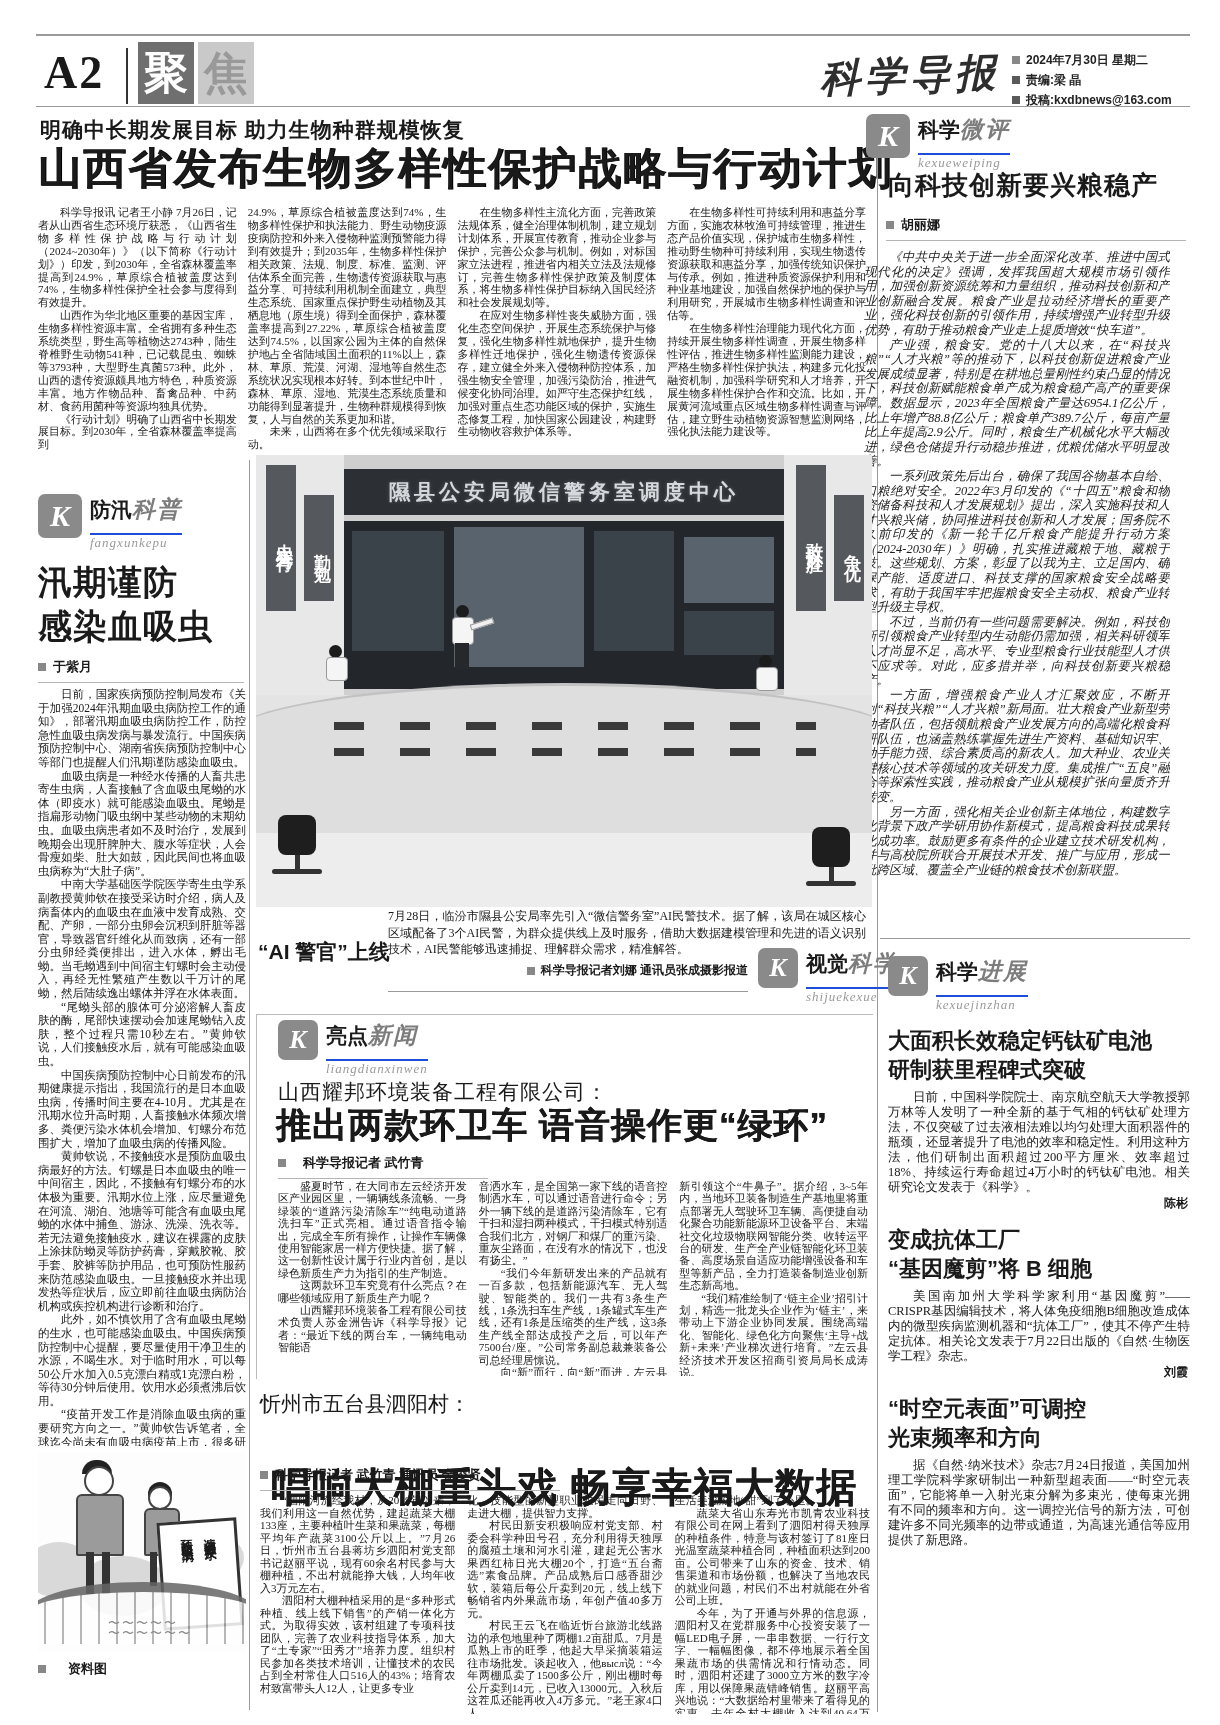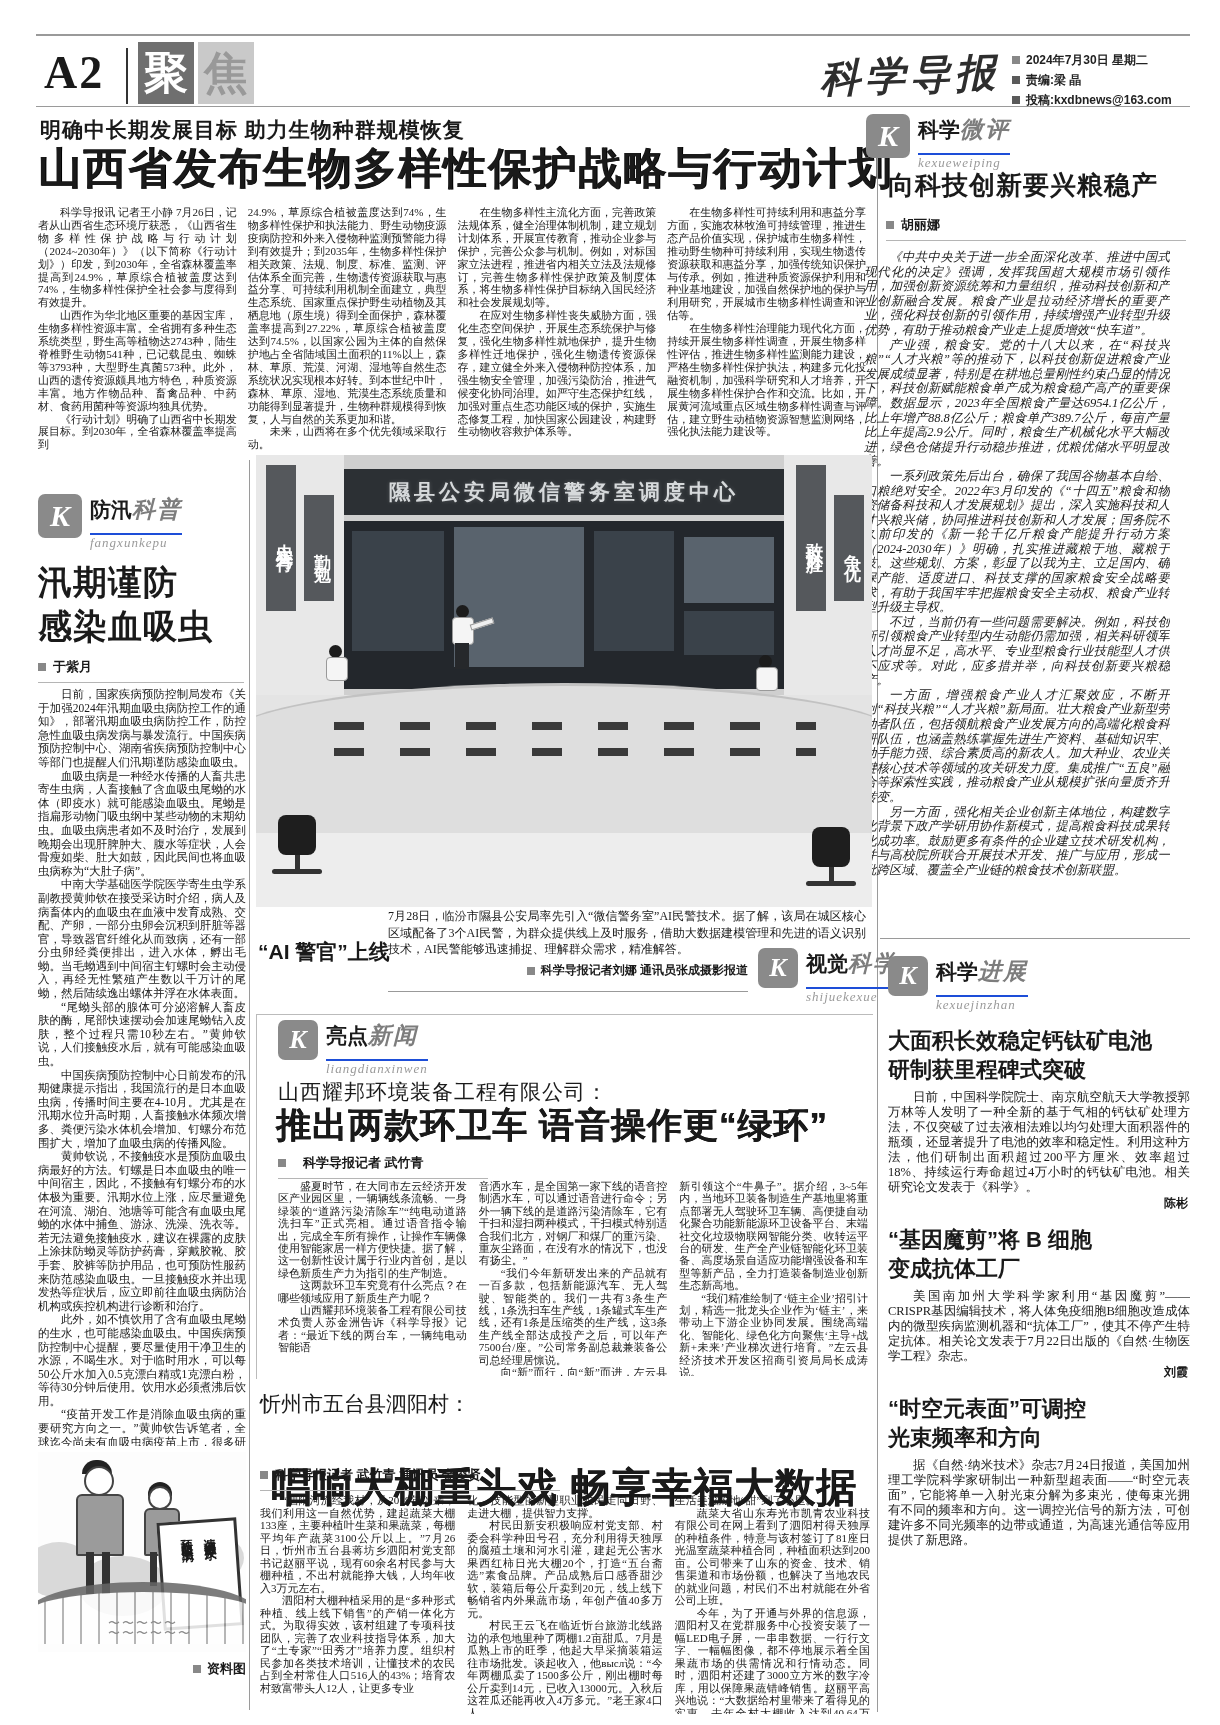--- a/index.html
+++ b/index.html
@@ -70,22 +70,22 @@
   .c-hair{position:absolute;width:30px;height:14px;background:#222;border-radius:14px 14px 0 0;}
   .c-body{position:absolute;background:#9b9b9b;border:2px solid #444;border-radius:6px 6px 2px 2px;}
   .c-legs{position:absolute;background:#333;}
   .c-sign{position:absolute;right:6px;top:68px;width:74px;height:96px;background:#fff;
           border:3px solid #333;transform:rotate(-4deg);display:flex;justify-content:center;gap:6px;padding-top:6px;}
   .c-sign span{writing-mode:vertical-rl;font-weight:bold;font-size:12px;letter-spacing:2px;}
   .c-bridge{position:absolute;left:-10px;bottom:8px;width:230px;height:52px;
             border-top:10px solid #666;border-radius:50% 50% 0 0;
             background:repeating-linear-gradient(90deg,#fff 0 16px,#aaa 16px 18px);opacity:.85;}
   .c-water{position:absolute;left:70px;bottom:14px;color:#888;font-size:12px;letter-spacing:2px;line-height:10px;}
-  .c-credit{position:absolute;left:38px;top:1660px;width:208px;display:flex;justify-content:flex-end;
-            align-items:center;gap:6px;font-family:"Liberation Sans",sans-serif;font-size:13px;font-weight:bold;}
+  .c-credit{position:absolute;left:38px;top:1660px;width:208px;display:flex;
+            align-items:center;gap:22px;font-family:"Liberation Sans",sans-serif;font-size:13px;font-weight:bold;}
   
   .photo{position:absolute;left:256px;top:455px;width:616px;height:452px;background:#e4e4e4;overflow:hidden;}
   .ph-wall{position:absolute;left:0;top:0;width:100%;height:240px;background:#cfcfcf;}
   .ph-led{position:absolute;left:88px;top:14px;width:440px;height:46px;background:#2c3034;color:#d6d9db;
           display:flex;align-items:center;justify-content:center;font-family:"Liberation Sans",sans-serif;
           font-size:21px;font-weight:bold;letter-spacing:4px;text-shadow:0 0 4px #fff3;}
   .ph-emblem{position:absolute;width:46px;height:46px;border-radius:50%;background:#f2f2f2;
              border:4px solid #888;}
   .ph-screen{position:absolute;left:88px;top:66px;width:440px;height:168px;background:#23272c;}
   .ph-panel{position:absolute;background:#3a424a;}
@@ -404,22 +404,22 @@
     <div class="jz-art">
       <div class="jz-h">
         <div>大面积长效稳定钙钛矿电池</div>
         <div>研制获里程碑式突破</div>
       </div>
       <p class="jz-b">日前，中国科学院院士、南京航空航天大学教授郭万林等人发明了一种全新的基于气相的钙钛矿处理方法，不仅突破了过去液相法难以均匀处理大面积器件的瓶颈，还显著提升了电池的效率和稳定性。利用这种方法，他们研制出面积超过200平方厘米、效率超过18%、持续运行寿命超过4万小时的钙钛矿电池。相关研究论文发表于《科学》。</p>
       <div class="jz-a">陈彬</div>
     </div>
     <div class="jz-art">
       <div class="jz-h">
+        <div>变成抗体工厂</div>
         <div>“基因魔剪”将 B 细胞</div>
-        <div>变成抗体工厂</div>
       </div>
       <p class="jz-b">美国南加州大学科学家利用“基因魔剪”——CRISPR基因编辑技术，将人体免疫细胞B细胞改造成体内的微型疾病监测机器和“抗体工厂”，使其不停产生特定抗体。相关论文发表于7月22日出版的《自然·生物医学工程》杂志。</p>
       <div class="jz-a">刘霞</div>
     </div>
     <div class="jz-art">
       <div class="jz-h">
         <div>“时空元表面”可调控</div>
         <div>光束频率和方向</div>
       </div>
       <p class="jz-b">据《自然·纳米技术》杂志7月24日报道，美国加州理工学院科学家研制出一种新型超表面——“时空元表面”，它能将单一入射光束分解为多束光，使每束光拥有不同的频率和方向。这一调控光信号的新方法，可创建许多不同光频率的边带或通道，为高速光通信等应用提供了新思路。</p>

